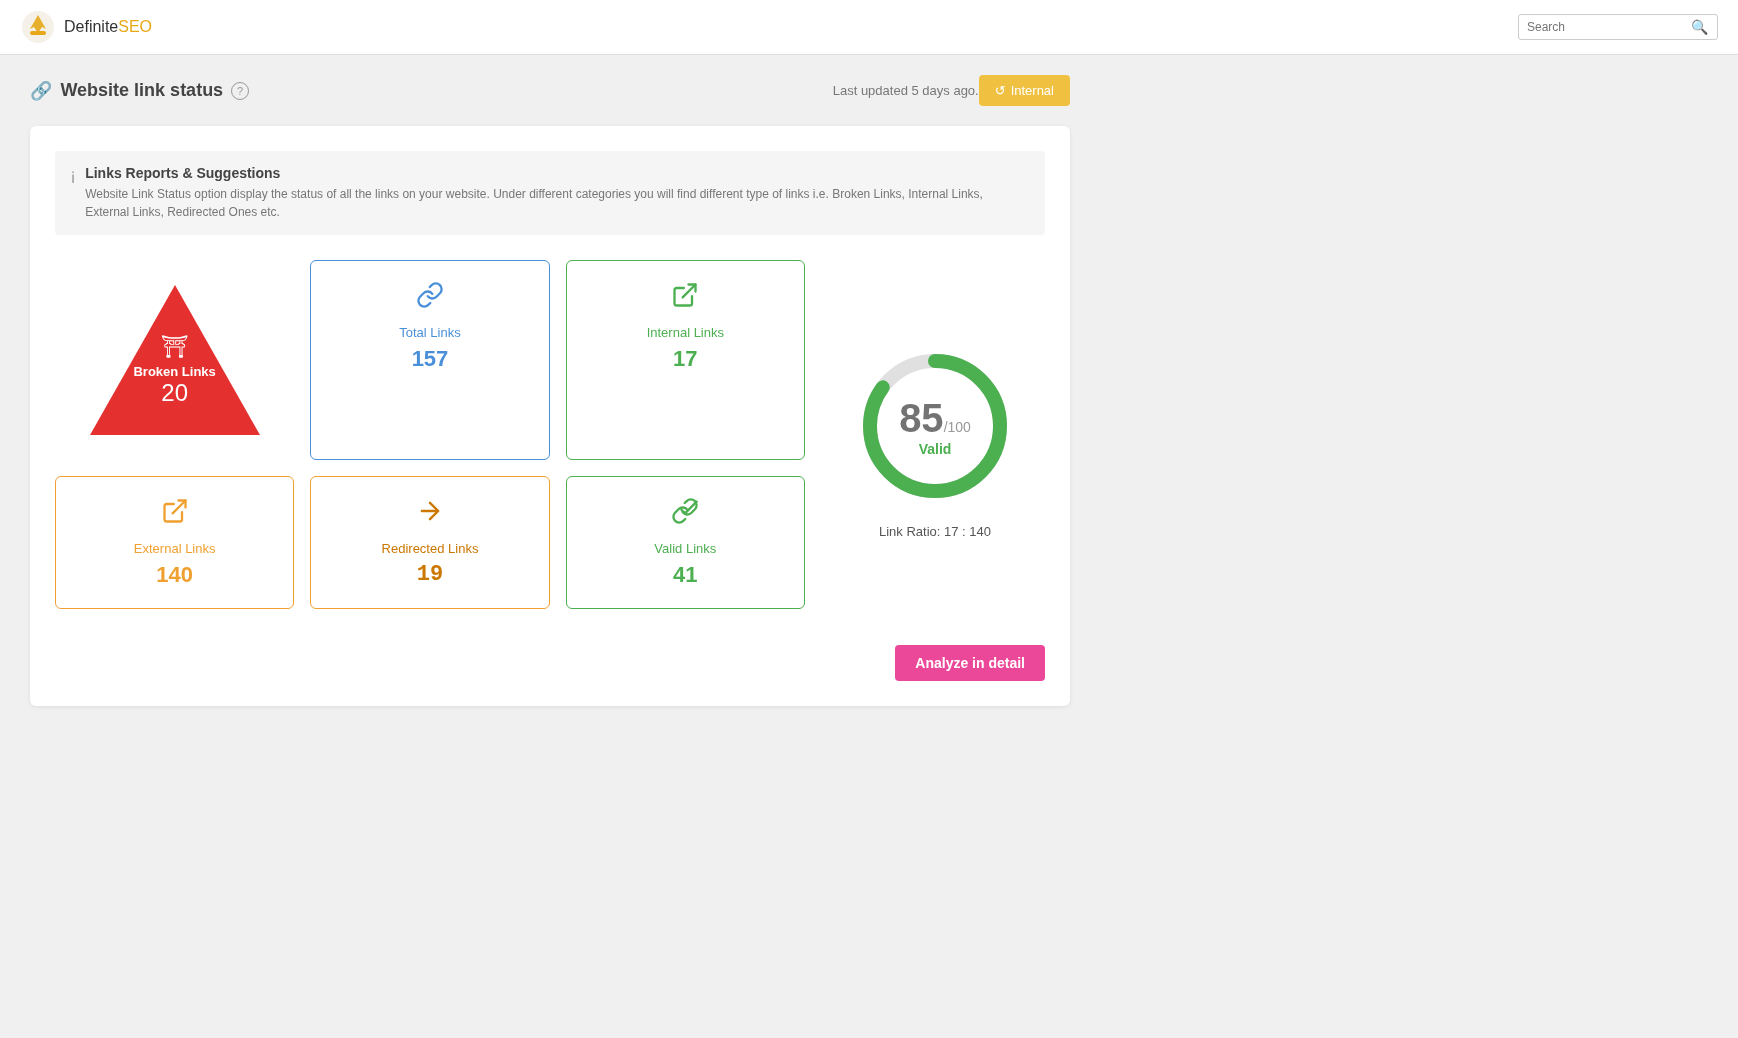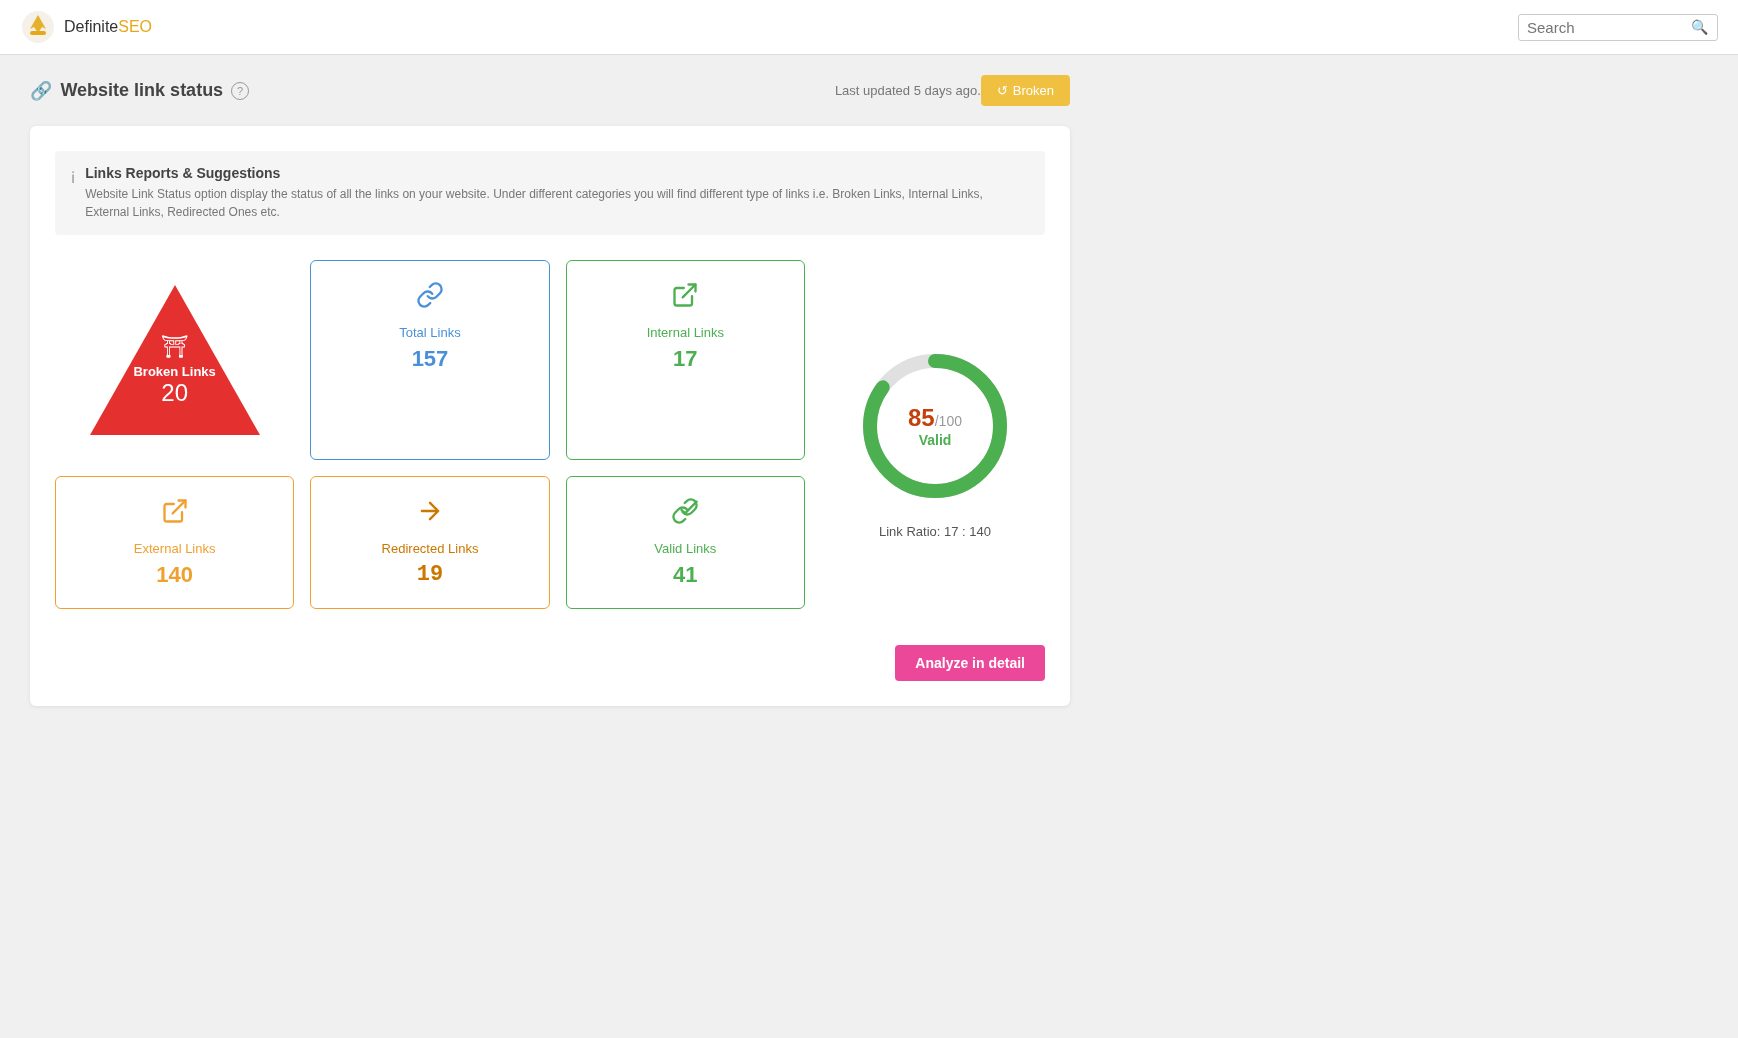--- a/index.html
+++ b/index.html
@@ -31,21 +31,21 @@
       align-items: center;
       border: 1px solid #ccc;
       border-radius: 3px;
       padding: 4px 8px;
       background: #fff;
       width: 200px;
     }
     .search-box input {
       border: none;
       outline: none;
-      font-size: 15px;
+      font-size: 12px;
       width: 100%;
       color: #999;
     }
     .search-icon { color: #999; font-size: 14px; }
 
     
     .main-content {
       padding: 20px 30px;
       max-width: 1100px;
     }
@@ -252,23 +252,23 @@
       transform: rotate(-90deg);
     }
     .score-text-overlay {
       position: absolute;
       top: 50%;
       left: 50%;
       transform: translate(-50%, -50%);
       text-align: center;
     }
     .score-number {
-      font-size: 24px;
-      font-weight: bold;
-      color: #c2410c;
+      font-size: 40px;
+      font-weight: bold;
+      color: #737373;
     }
     .score-denom {
       font-size: 14px;
       color: #999;
     }
     .score-label {
       font-size: 14px;
       color: #4caf50;
       font-weight: bold;
     }
@@ -325,21 +325,21 @@
   <div class="page-title-bar">
     <div class="page-title-left">
       <span style="color:#999; font-size:18px;">🔗</span>
       <span class="page-title-text">Website link status</span>
       <div class="help-icon">?</div>
     </div>
     <div class="page-title-right">
       <span class="last-updated">Last updated 5 days ago.</span>
       <button class="recheck-btn">
         <span>↺</span>
-        <span>Broken</span>
+        <span>Internal</span>
       </button>
     </div>
   </div>
 
   <div class="card-container">
 
     <div class="info-banner">
       <div class="info-banner-icon">ℹ</div>
       <div class="info-banner-content">
         <h3>Links Reports &amp; Suggestions</h3>

